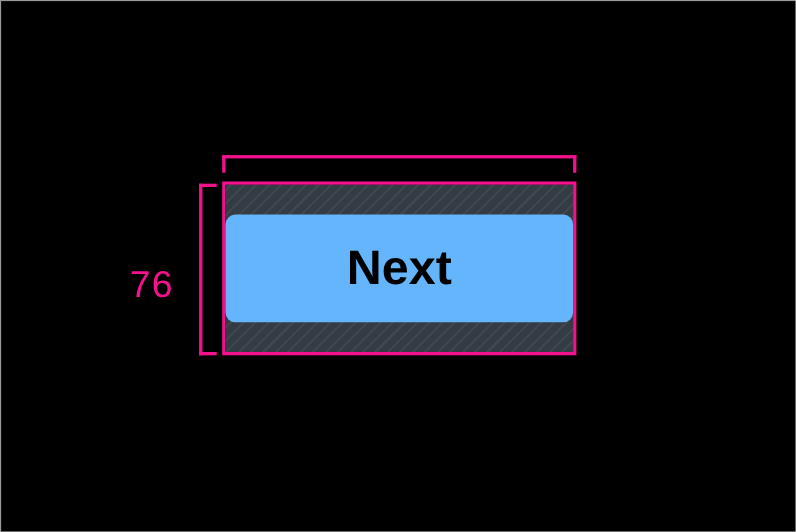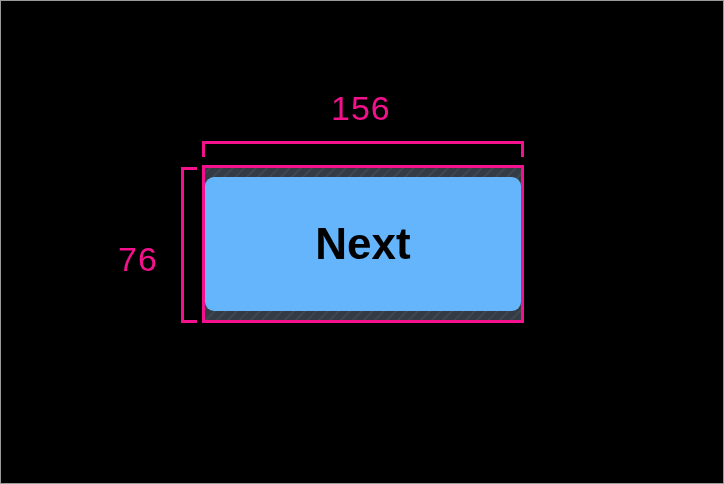--- a/index.html
+++ b/index.html
@@ -125,21 +125,21 @@
       rgba(255,255,255,0.055) 6px,
       rgba(255,255,255,0.055) 8px
     );
     display: flex;
     align-items: center;
     justify-content: center;
   }
 
   #next-button {
     width: 100%;
-    height: 134px;
+    height: 98px;
     background: #64B5FC;
     border: none;
     border-radius: 9px;
     display: flex;
     align-items: center;
     justify-content: center;
     padding: 0;
     margin: 0;
     cursor: default;
   }
@@ -152,21 +152,20 @@
     line-height: 1;
     letter-spacing: 0px;
     user-select: none;
   }
 </style>
 </head>
 <body>
 
 <div id="screen">
 
-  <div class="dim-label" id="width-label">156</div>
 
   <div class="dim-label" id="height-label">76</div>
 
   <div id="width-bracket">
     <div class="bar"></div>
     <div class="serif left"></div>
     <div class="serif right"></div>
   </div>
 
   <div id="height-bracket">

